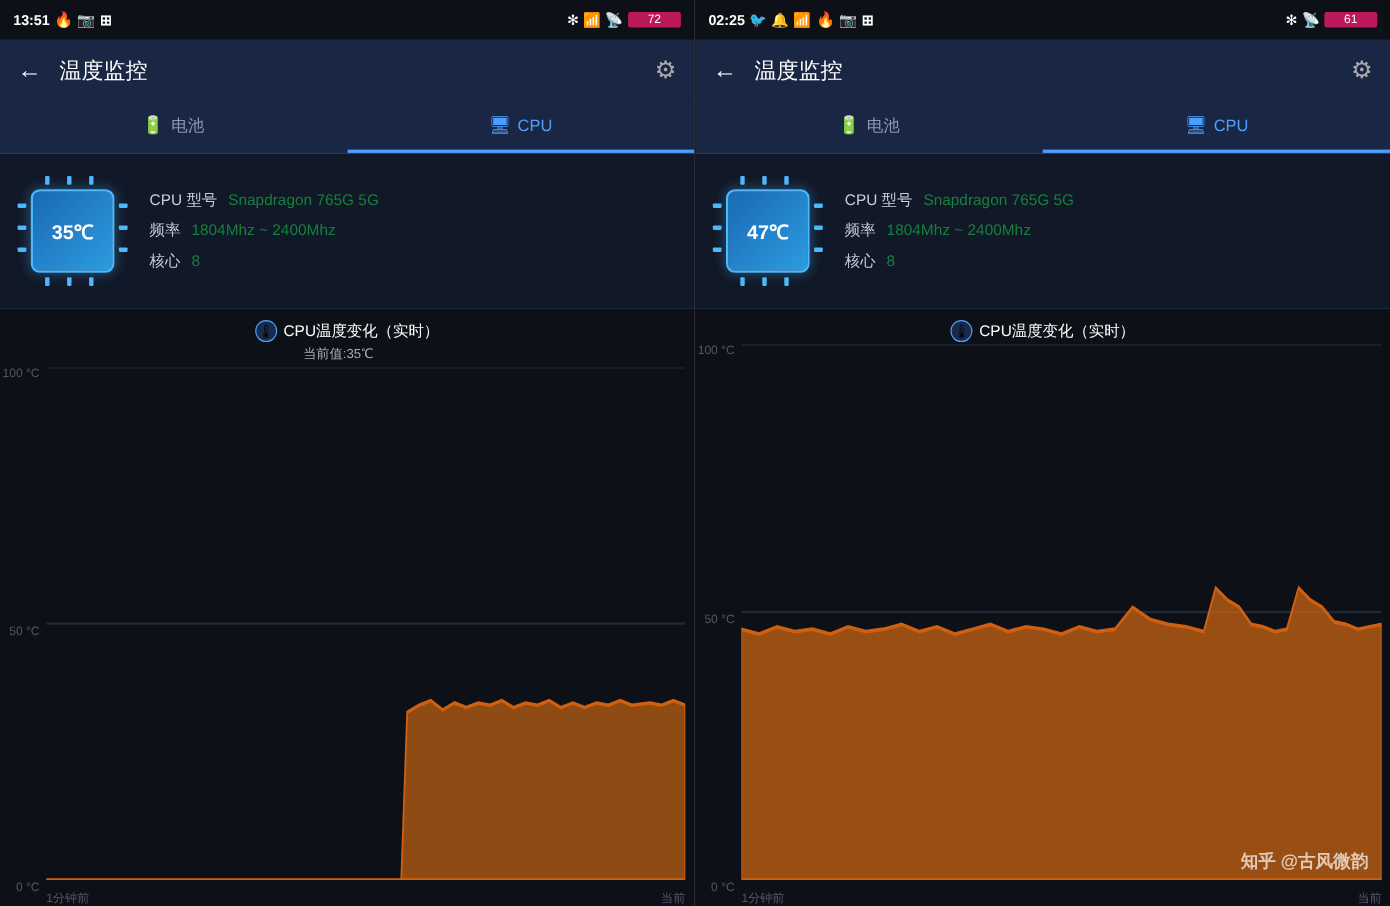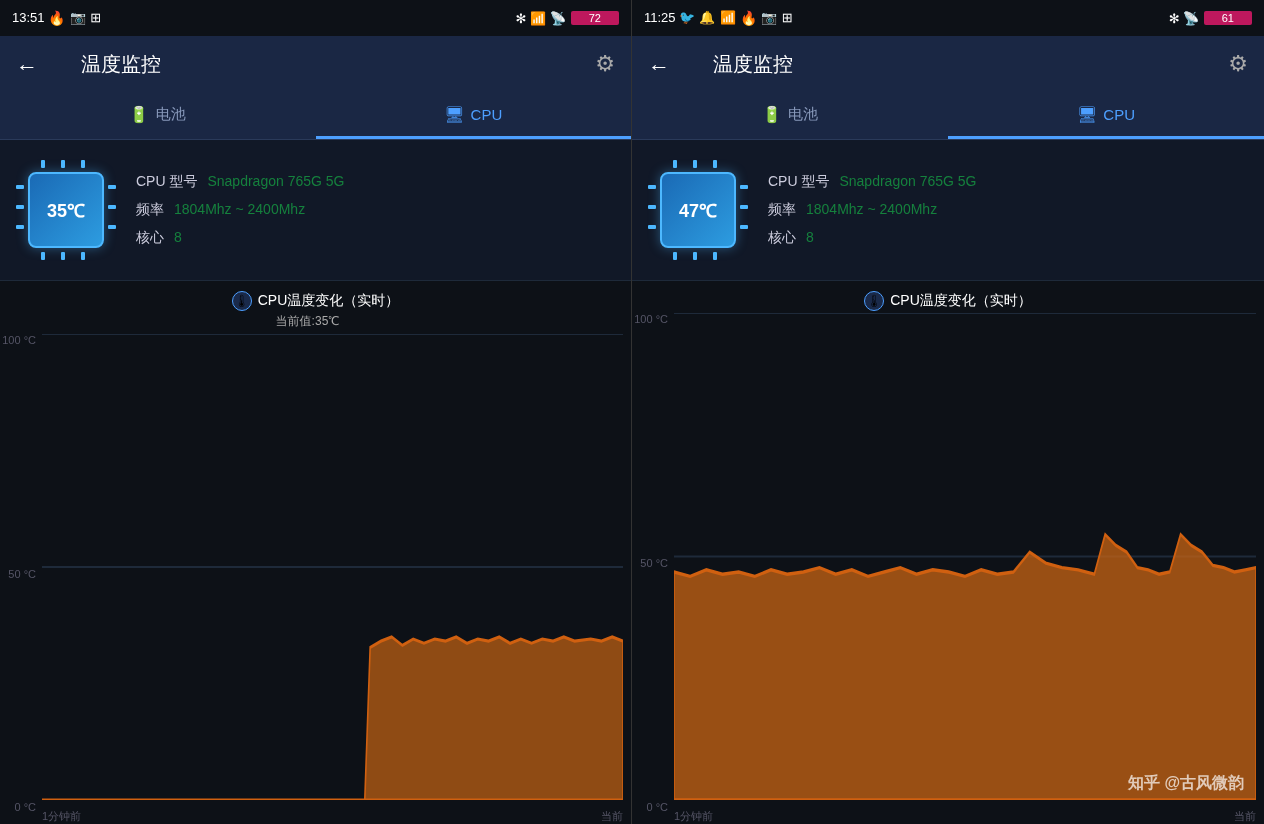--- a/index.html
+++ b/index.html
@@ -26,21 +26,21 @@
       height: 36px;
       background: #0d1117;
       display: flex;
       align-items: center;
       justify-content: space-between;
       padding: 0 12px;
       color: #fff;
       font-size: 13px;
       font-weight: 500;
     }
-    .status-left { display: flex; align-items: flex-start; gap: 4px; }
+    .status-left { display: flex; align-items: flex-end; gap: 4px; font-weight: bold; }
     .status-right { display: flex; align-items: center; gap: 4px; }
     .flame-icon { color: #ff6b2b; font-size: 14px; }
     .battery-box {
       display: inline-flex;
       align-items: center;
       background: #be185d;
       border-radius: 2px;
       padding: 1px 18px;
       font-size: 11px;
       color: #fff;
@@ -59,21 +59,20 @@
     .back-arrow {
       color: #fff;
       font-size: 22px;
       cursor: pointer;
     }
     .header-title {
       flex: 1;
       color: #fff;
       font-size: 20px;
       font-weight: 500;
-      margin-left: 27px;
     }
     .gear-icon {
       color: #aaa;
       font-size: 22px;
       cursor: pointer;
     }
 
     
     .tabs {
       height: 48px;
@@ -405,21 +404,21 @@
       </div>
     </div>
   </div>
 
 </div>
 
 <div class="phone-panel" style="border-right:none; position:relative;">
 
   <div class="status-bar">
     <div class="status-left">
-      <span>11:25</span>
+      <span>02:25</span>
       <span>🐦</span>
       <span>🔔</span>
       <span>📶</span>
       <span class="flame-icon">🔥</span>
       <span>📷</span>
       <span>⊞</span>
     </div>
     <div class="status-right">
       <span>✻</span>
       <span>📡</span>

